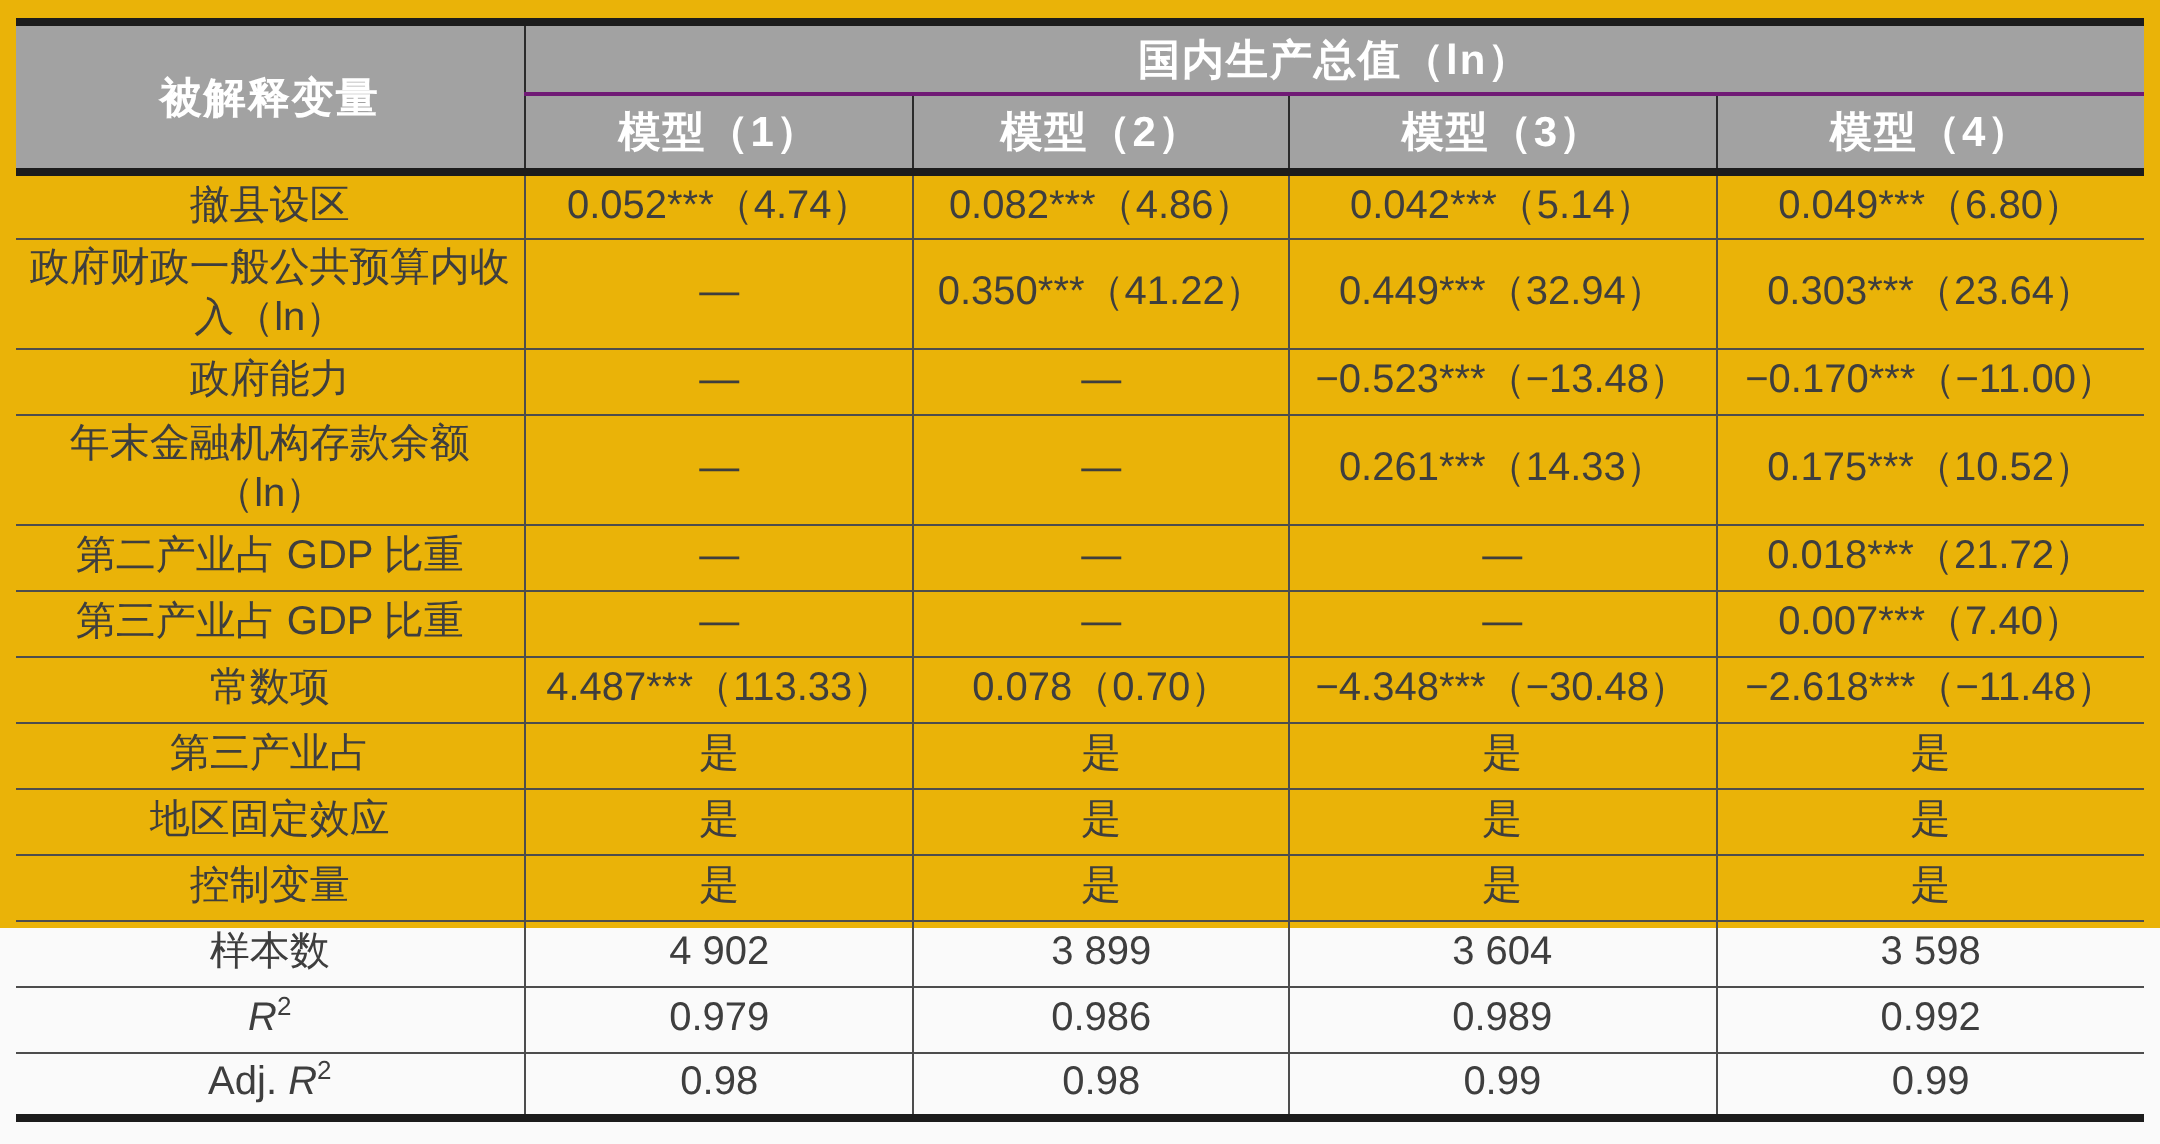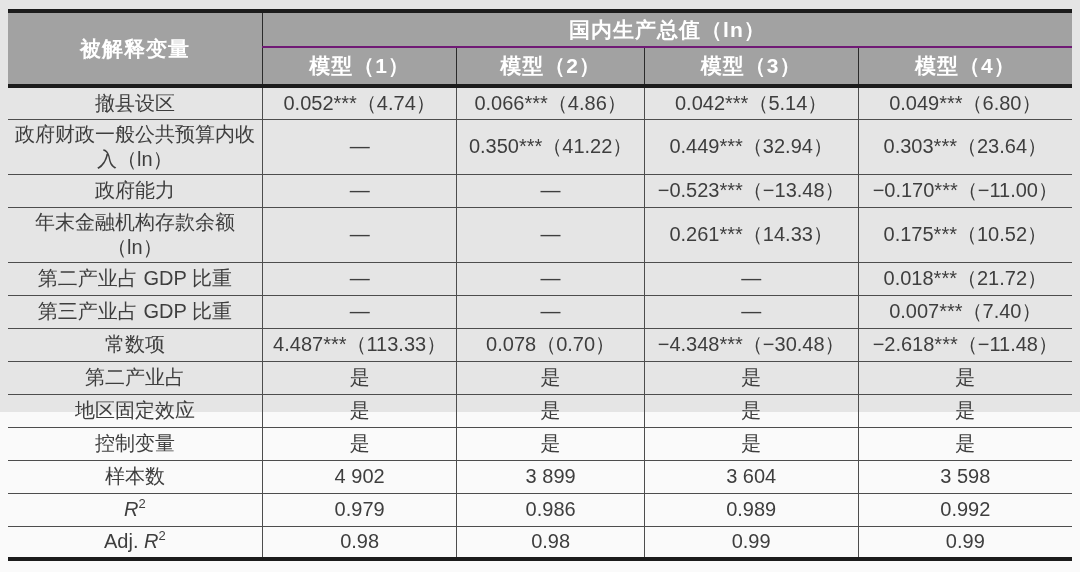--- a/index.html
+++ b/index.html
@@ -3,22 +3,22 @@
 <meta charset="utf-8">
 <style>
   * { box-sizing: border-box; }
   html, body { margin: 0; padding: 0; }
   body {
     width: 1080px; height: 572px;
     background: #fafafa;
     font-family: "Liberation Sans", "DejaVu Sans", sans-serif;
   }
   .page {
-    width: 1080px; height: 412px;
-    background: #e5e5e5;
+    width: 1080px; height: 464px;
+    background: #eab308;
     padding: 9px 8px 11px 8px;
   }
   table.reg-table {
     width: 100%; height: 100%;
     border-collapse: collapse;
     table-layout: fixed;
     border-top: 4px solid #1c1c1c;
     border-bottom: 4px solid #1c1c1c;
   }
   th, td {
@@ -77,21 +77,21 @@
           <th>模型（2）</th>
           <th>模型（3）</th>
           <th>模型（4）</th>
         </tr>
     </thead>
     <tbody>
 
     <tr>
           <td class="label-cell">撤县设区</td>
           <td>0.052***（4.74）</td>
-          <td>0.066***（4.86）</td>
+          <td>0.082***（4.86）</td>
           <td>0.042***（5.14）</td>
           <td>0.049***（6.80）</td>
         </tr>
         <tr>
           <td class="label-cell">政府财政一般公共预算内收入（ln）</td>
           <td>—</td>
           <td>0.350***（41.22）</td>
           <td>0.449***（32.94）</td>
           <td>0.303***（23.64）</td>
         </tr>
@@ -124,21 +124,21 @@
           <td>0.007***（7.40）</td>
         </tr>
         <tr>
           <td class="label-cell">常数项</td>
           <td>4.487***（113.33）</td>
           <td>0.078（0.70）</td>
           <td>−4.348***（−30.48）</td>
           <td>−2.618***（−11.48）</td>
         </tr>
         <tr>
-          <td class="label-cell">第二产业占</td>
+          <td class="label-cell">第三产业占</td>
           <td>是</td>
           <td>是</td>
           <td>是</td>
           <td>是</td>
         </tr>
         <tr>
           <td class="label-cell">地区固定效应</td>
           <td>是</td>
           <td>是</td>
           <td>是</td>

